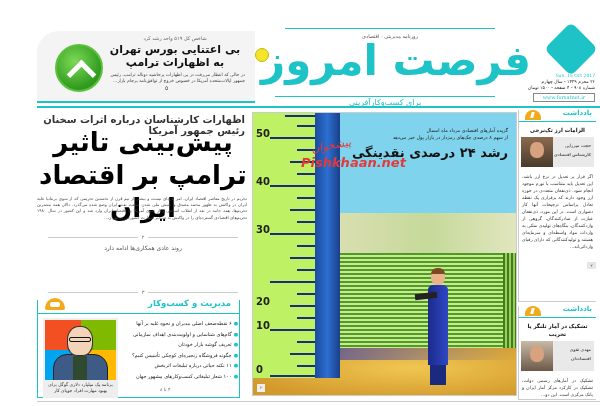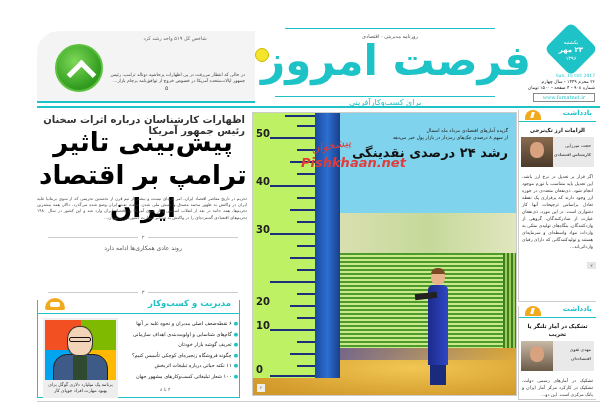--- a/index.html
+++ b/index.html
@@ -115,36 +115,32 @@
   <div class="masthead">
     <div class="tagline-top">
       <span>روزنامه مدیریتی - اقتصادی</span>
     </div>
     <div class="yellow-dot"></div>
     <div class="logo-text">فرصت امروز</div>
     <div class="tagline-bottom">
       <span>برای کسب‌وکارآفرینی</span>
     </div>
     <div class="date-badge"></div>
-    <div class="date-badge-inner">
-      <div>یکشنبه</div>
-      <div class="day-num">۲۳ مهر</div>
-      <div>۱۳۹۶</div>
-    </div>
     <div class="issue-info">
       <div class="greg">Sun. 15 Oct 2017</div>
       <div>۲۶ محرم ۱۴۳۹ - سال چهارم</div>
       <div>شماره ۹۰۸ - ۴ صفحه - ۱۵۰۰ تومان</div>
     </div>
     <div class="website">www.forsatnet.ir</div>
   </div>
 
   <div class="stock-box">
     <div class="stock-arrow-circle"></div>
     <div class="stock-kicker">شاخص کل ۵۱۹ واحد رشد کرد</div>
+    <div class="stock-headline">بی اعتنایی بورس تهران به اظهارات ترامپ</div>
     <div class="stock-body">در حالی که انتظار می‌رفت در پی اظهارات پرحاشیه دونالد ترامپ، رئیس جمهور ایالات‌متحده آمریکا در خصوص خروج از توافق‌نامه برجام بازار...</div>
     <div class="stock-page">۵</div>
   </div>
 
   <div class="top-rule"></div>
 
   <div class="left-col">
     <div class="lead-kicker">اظهارات کارشناسان درباره اثرات سخنان رئیس جمهور آمریکا</div>
     <div class="lead-headline">پیش‌بینی تاثیر ترامپ بر اقتصاد ایران</div>
     <div class="lead-body">تحریم در تاریخ معاصر اقتصاد ایران، امر تازه‌ای نیست و بیشتر از نیم قرن از نخستین تحریمی که از سوی بریتانیا علیه ایران در واکنش به ظهور محمد مصدق و جنبش ملی شدن صنعت نفت ایران وضع شده می‌گذرد. دالان همه بیشترین تحریم‌ها، همه جانبه در بعد از انقلاب اسلامی و از سوی آمریکا به اقتصاد ایران وارد شد و این کشور در سال ۱۹۸۰ تحریم‌های اقتصادی گسترده‌ای را در واکنش به تسخیر سفارت کشورش در تهران...</div>

